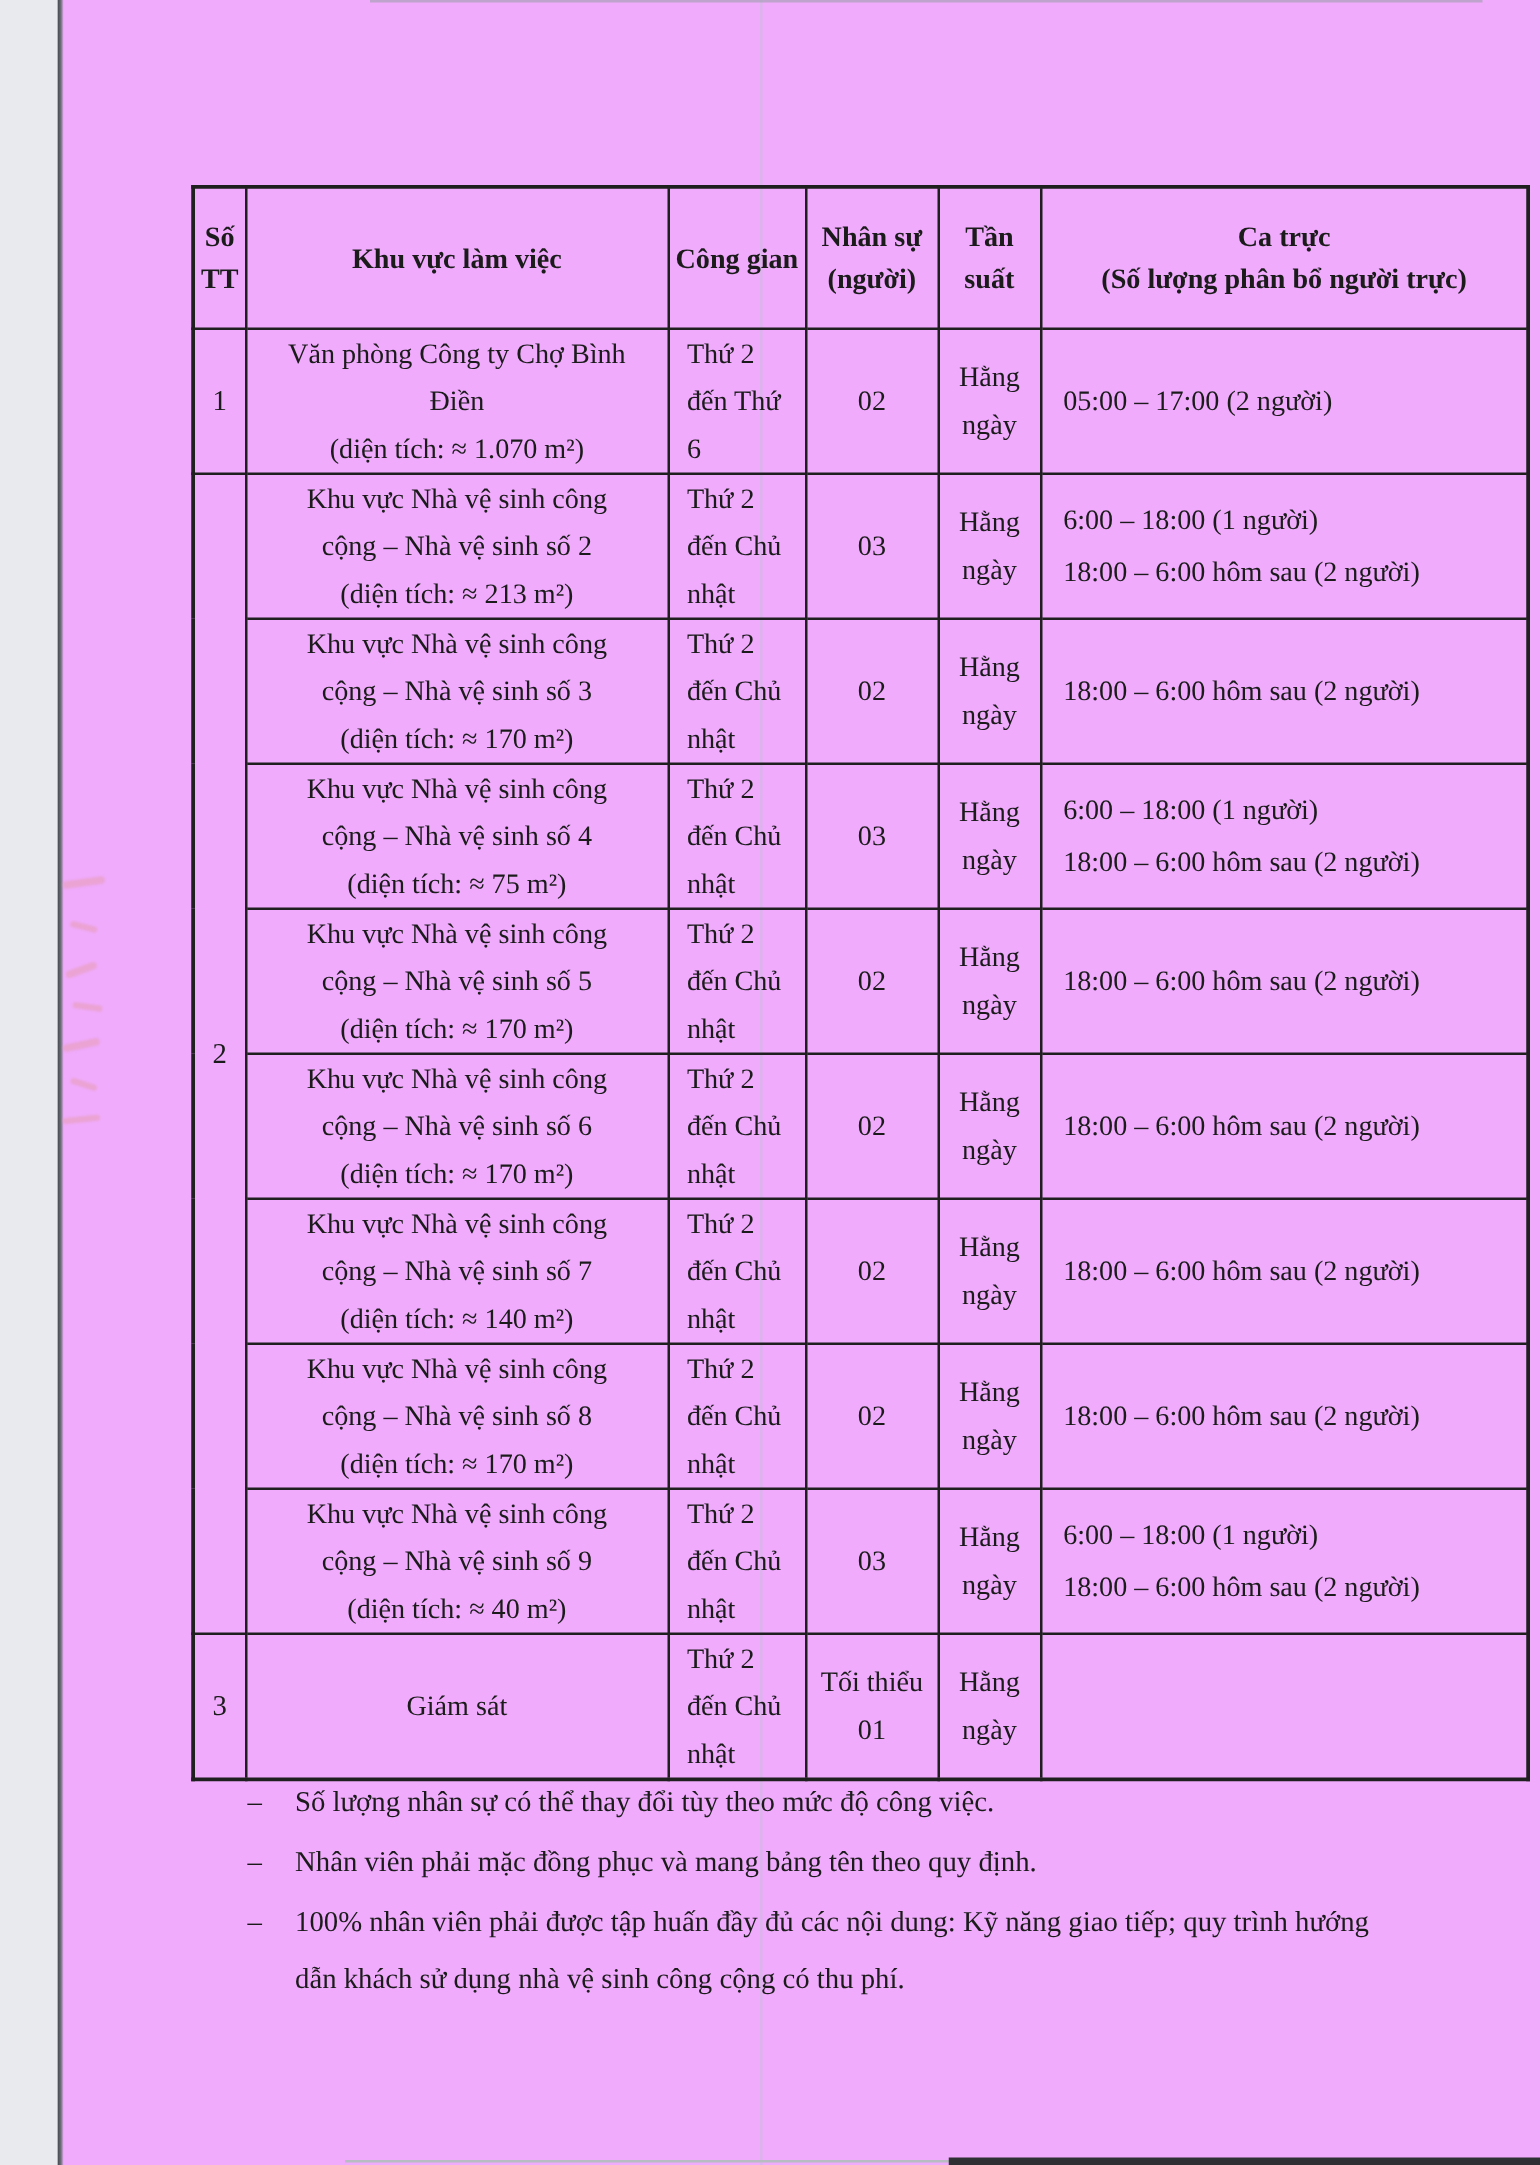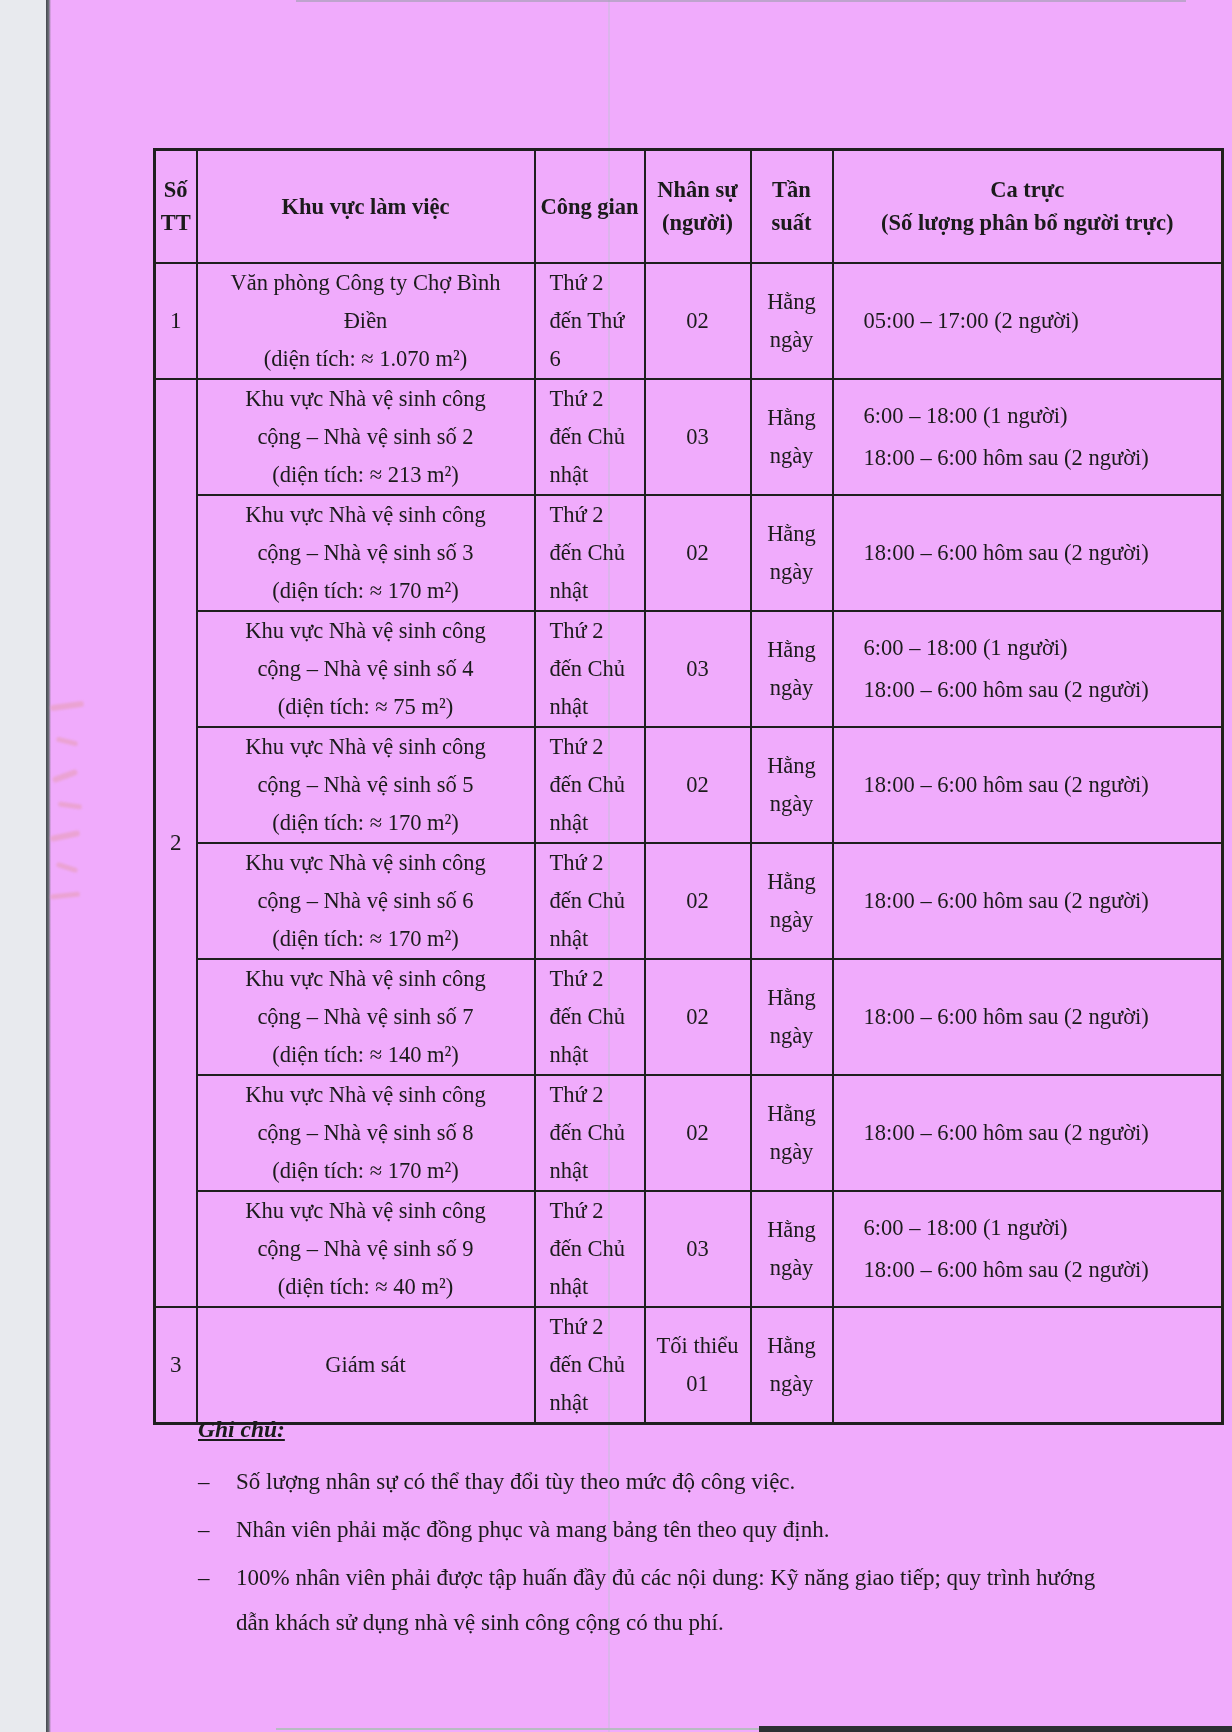--- a/index.html
+++ b/index.html
@@ -53,21 +53,21 @@
   tr.h-toilet{height:115px;}
   tr.h-last{height:110px;}
   th{font-weight:bold;text-align:center;line-height:33px;padding:4px 4px;font-size:22.5px;}
   th .sub{display:block;font-weight:bold;}
   .c-stt{text-align:center;font-size:23px;}
   .c-area{text-align:center;line-height:38px;padding:0 26px;}
   .c-area .size{display:block;}
   .c-time{text-align:left;line-height:38px;padding:0 14px;}
   .c-staff{text-align:center;line-height:38px;padding:13px 8px;}
   .c-freq{text-align:center;line-height:38px;padding:18px 10px;}
-  .c-shift{text-align:left;line-height:42px;padding:0 30px;font-family:Liberation Serif, serif;}
+  .c-shift{text-align:left;line-height:42px;padding:0 17px;font-family:Liberation Serif, serif;}
   .c-shift .line{display:block;}
 
   
   .notes{position:absolute;left:152px;top:1416px;width:922px;font-size:23px;}
   .notes-title{font-weight:bold;font-style:italic;text-decoration:underline;
     font-size:23.5px;margin-bottom:16px;}
   .note-item{display:flex;gap:20px;line-height:45px;margin-top:3px;}
   .note-item .dash{flex:0 0 18px;}
   .note-item .txt{flex:1;}
 </style>
@@ -245,21 +245,20 @@
       </td>
       <td class="c-time">Thứ 2 đến Chủ nhật</td>
       <td class="c-staff">Tối thiểu 01</td>
       <td class="c-freq">Hằng ngày</td>
       <td class="c-shift"></td>
     </tr>
   </tbody>
     </table>
 
   <div class="notes">
-    <div class="notes-title">Ghi chú:</div>
     <div class="note-item">
       <span class="dash">–</span>
       <span class="txt">Số lượng nhân sự có thể thay đổi tùy theo mức độ công việc.</span>
     </div>
     <div class="note-item">
       <span class="dash">–</span>
       <span class="txt">Nhân viên phải mặc đồng phục và mang bảng tên theo quy định.</span>
     </div>
     <div class="note-item">
       <span class="dash">–</span>

